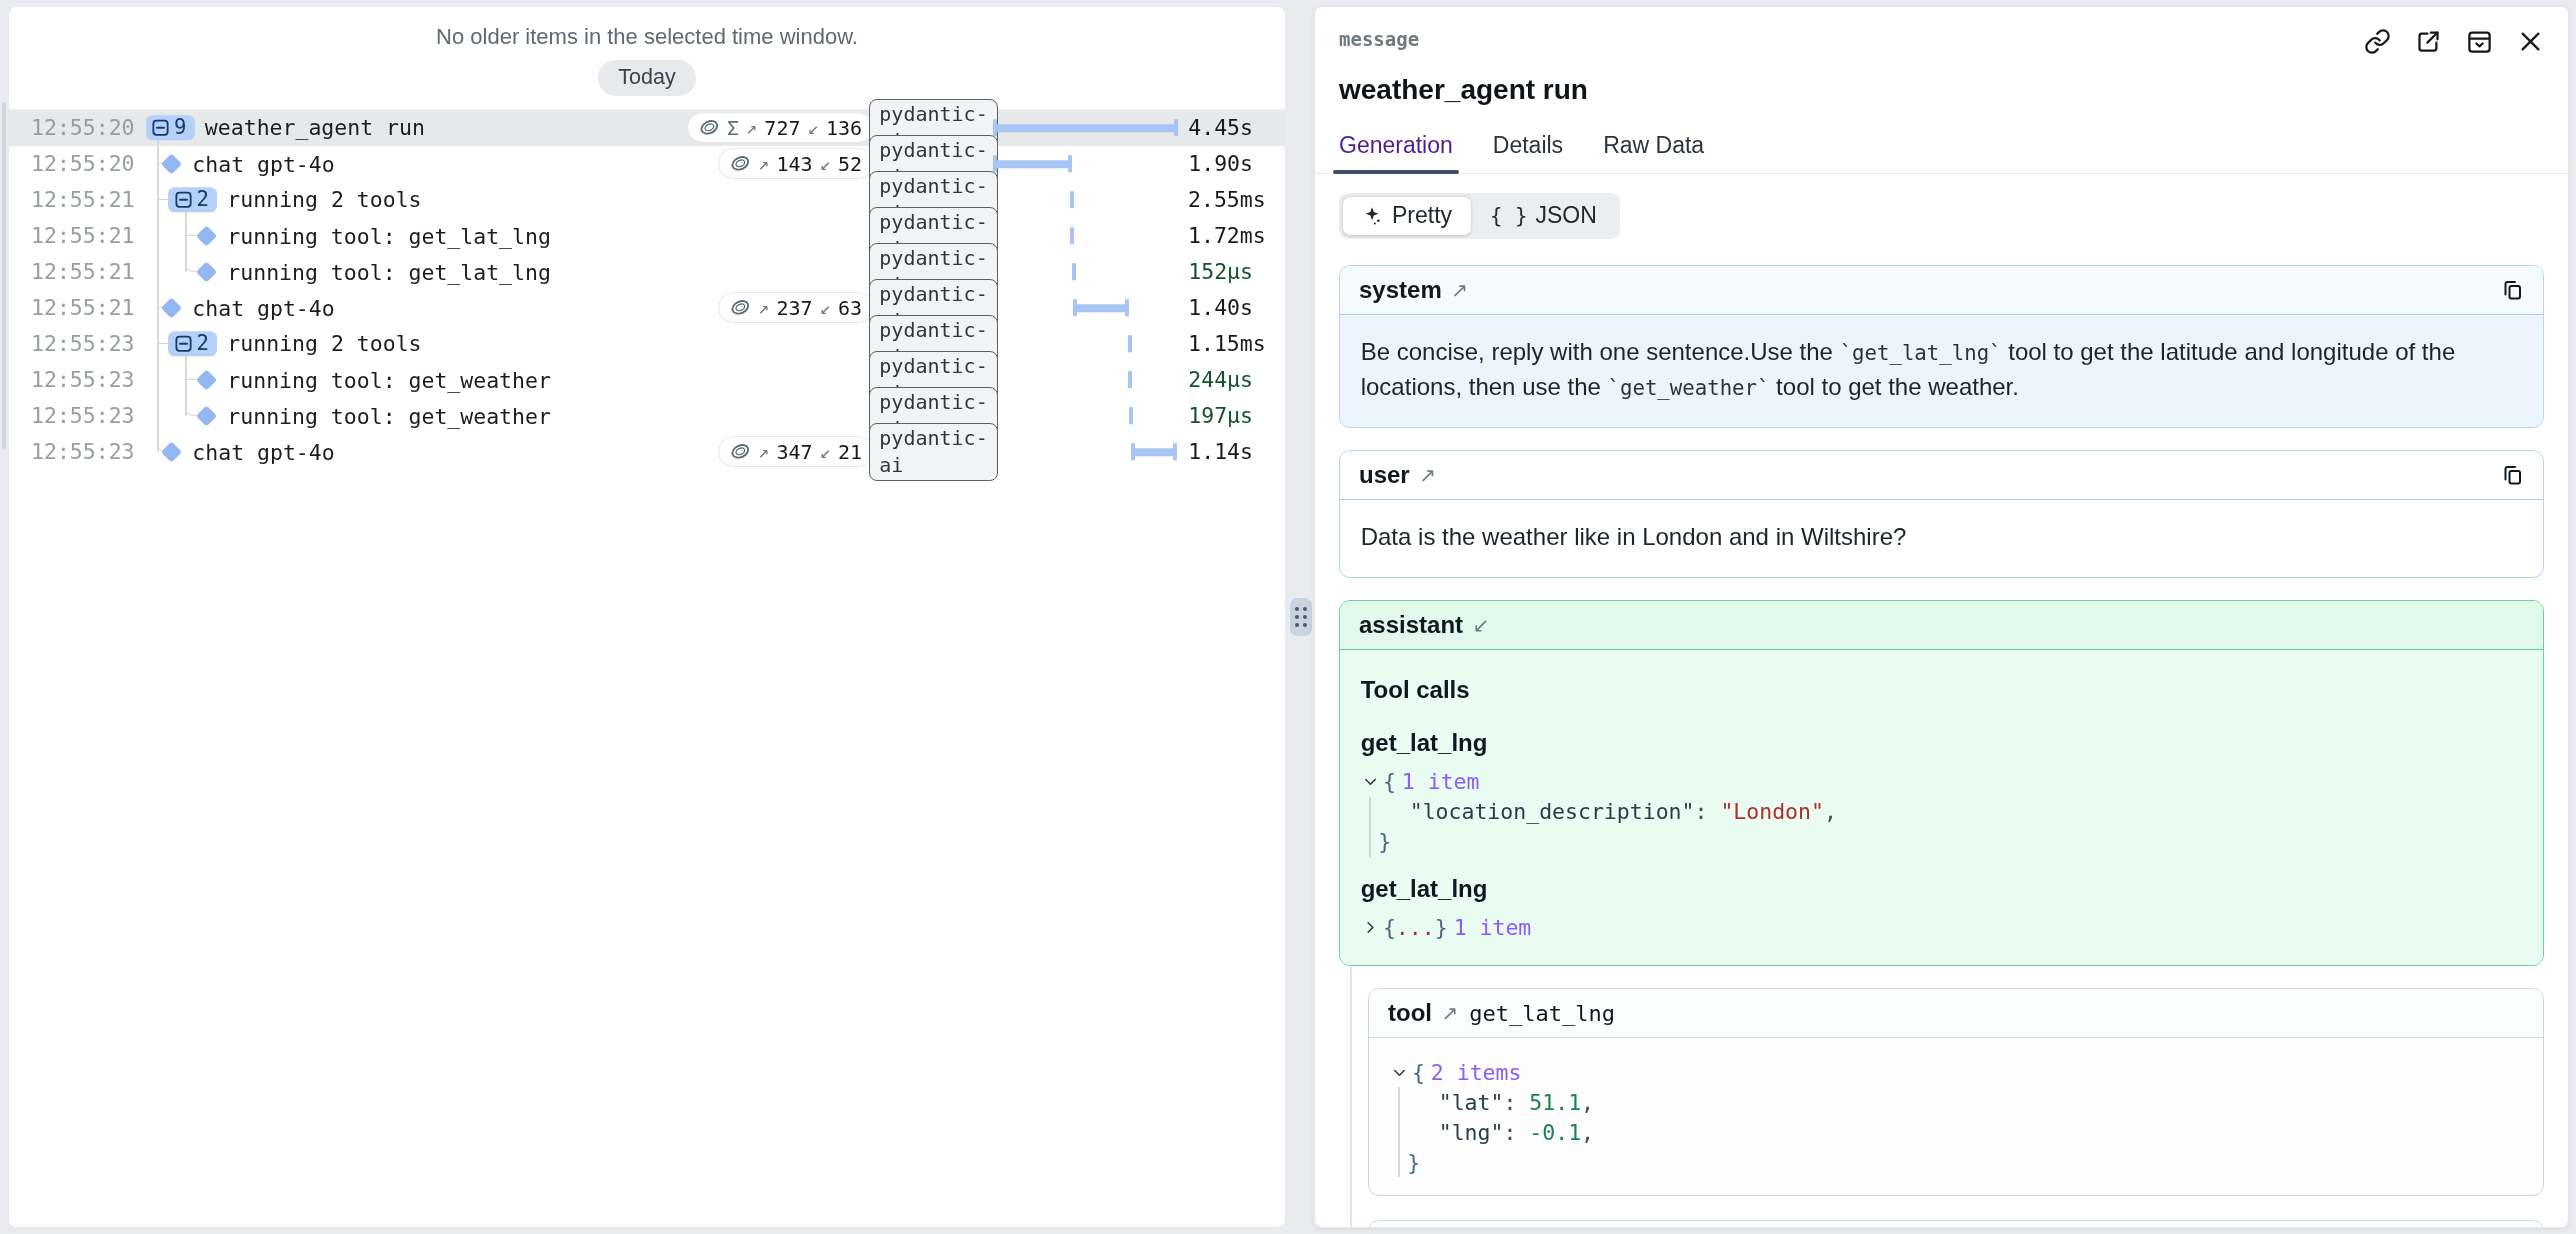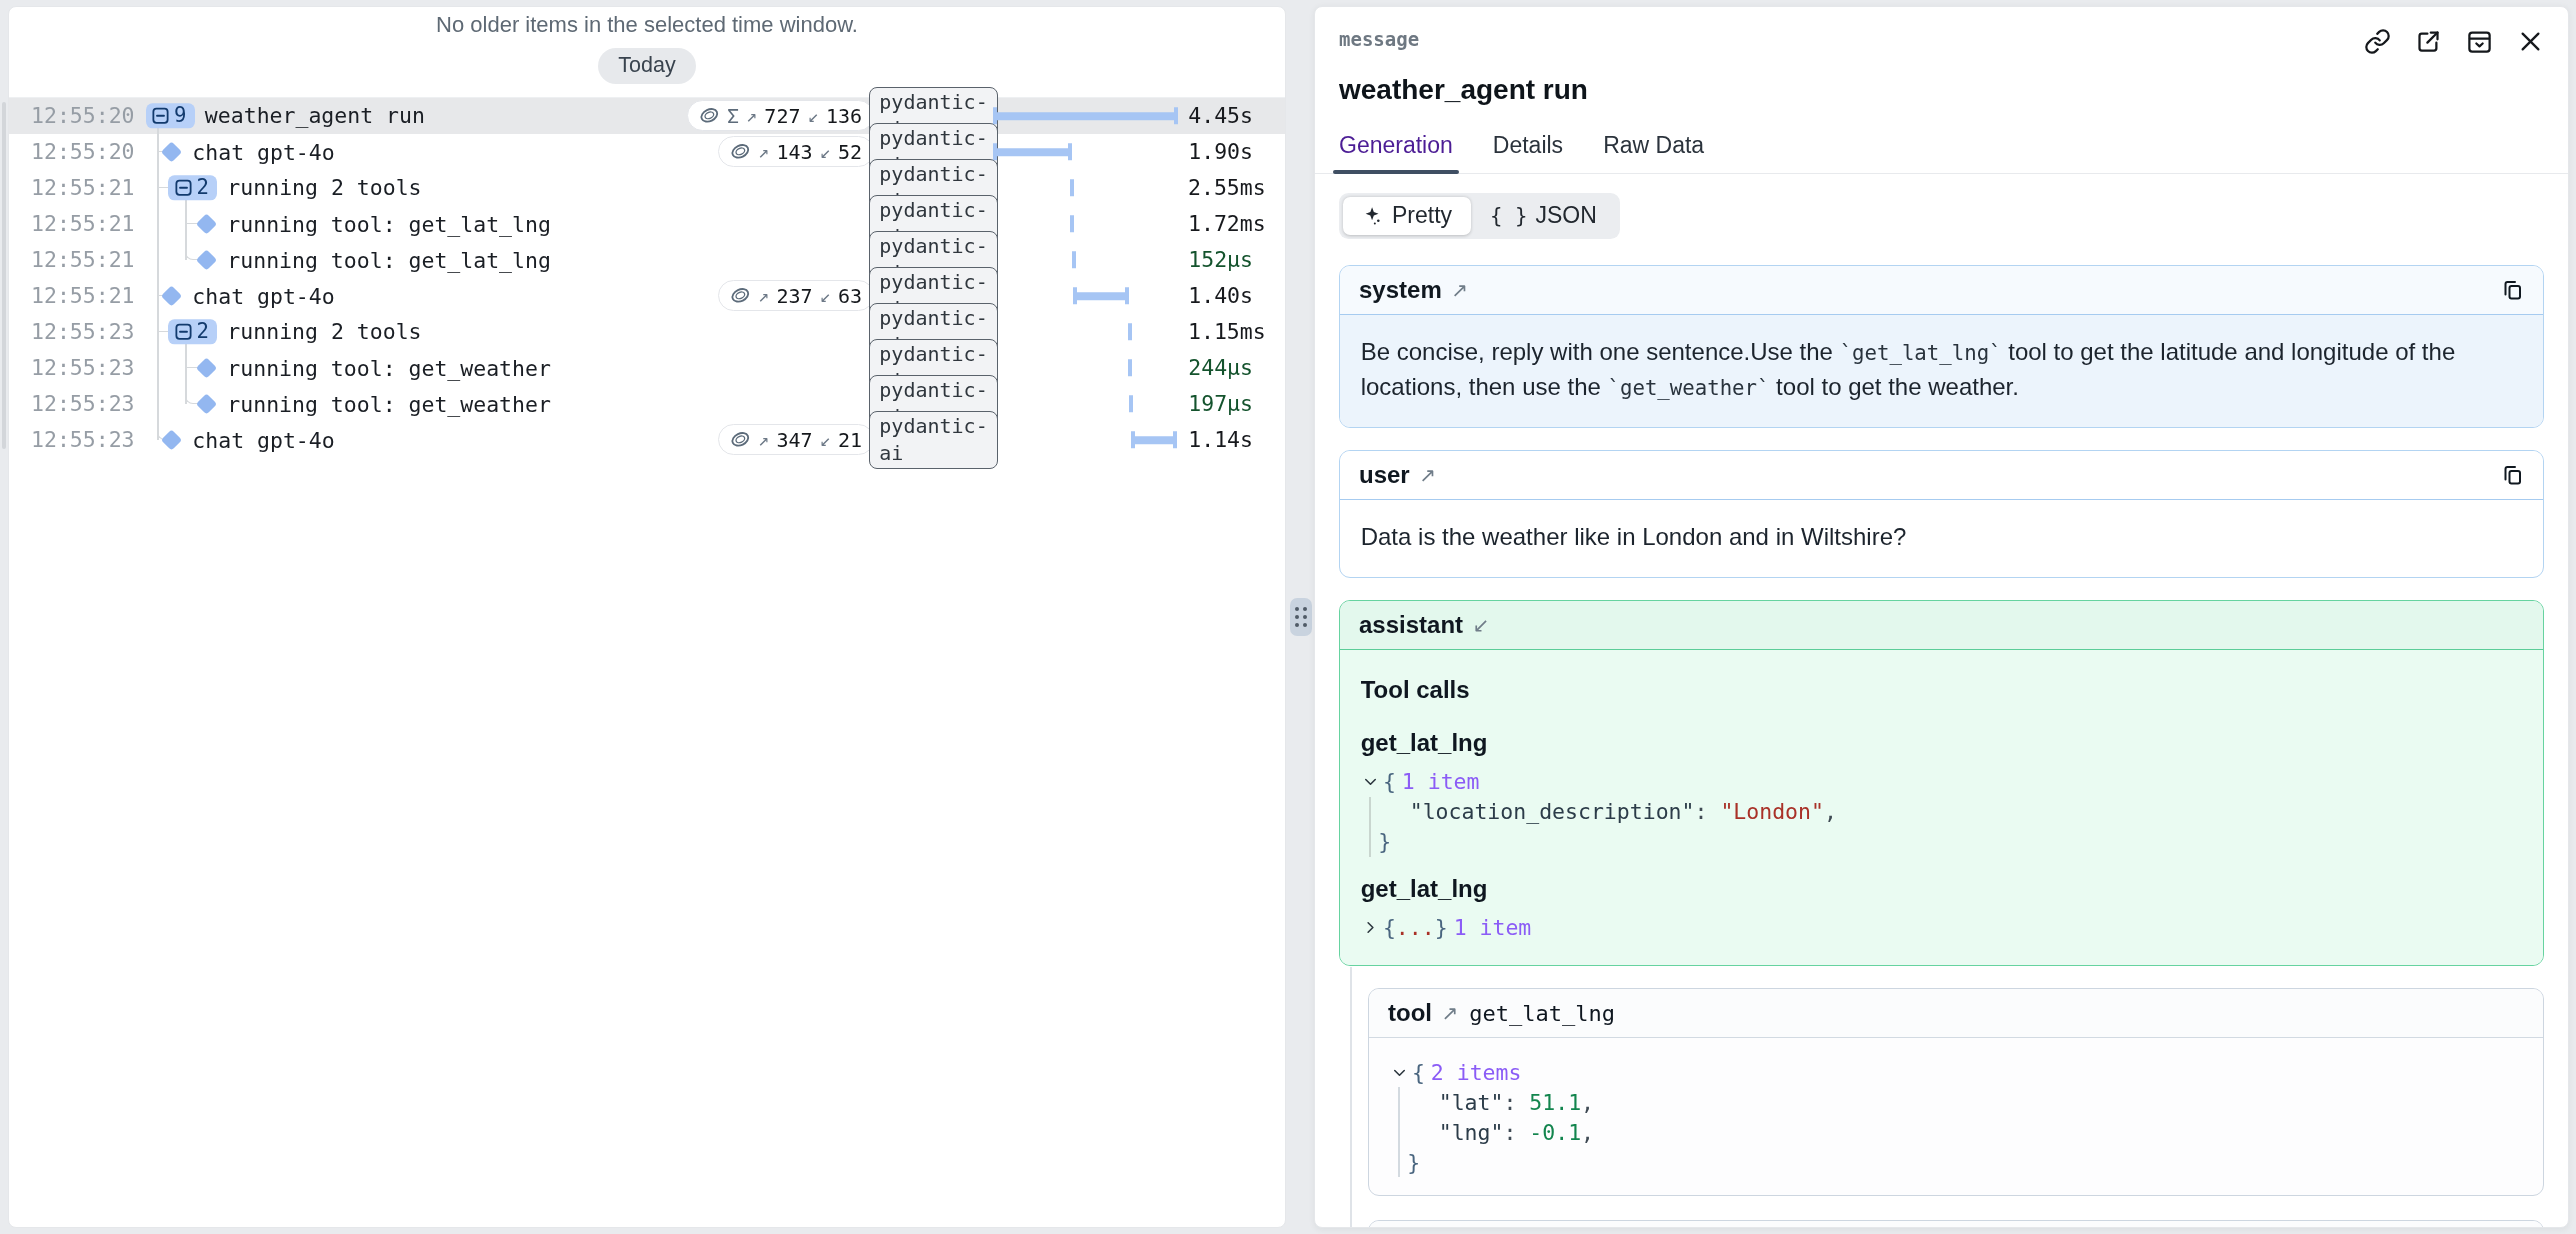--- a/index.html
+++ b/index.html
@@ -6,21 +6,21 @@
   body{
     width:2576px;height:1235px;position:relative;overflow:hidden;
     background:#e9ebee;
     font-family:"Liberation Sans","DejaVu Sans",sans-serif;
     -webkit-font-smoothing:antialiased;
   }
   .card{position:absolute;background:#ffffff;border:1.6px solid #e5e7ea;border-radius:8px;box-sizing:border-box;}
   
   #left-card{left:8px;top:6.4px;width:1278px;height:1222px;overflow:hidden;}
   #left-scroll-strip{position:absolute;left:1.6px;top:102px;width:4.8px;height:347px;background:#d3d6da;border-radius:2.4px;}
-  .empty-notice{margin-top:5px;text-align:center;font-size:22px;color:#5e6974;}
+  .empty-notice{margin-top:17px;text-align:center;font-size:22px;color:#5e6974;}
   .today-wrap{display:flex;justify-content:center;margin-top:9.5px;}
   .today-btn{background:#e7e9ec;border:none;border-radius:795px;padding:5.6px 20.7px;font-size:21.5px;color:#39434e;font-family:inherit;cursor:pointer;}
   .rows{margin-top:12.7px;border-top:1.6px solid #eef0f2;}
   .trace-row{display:flex;align-items:center;height:36px;font-family:"DejaVu Sans Mono",monospace;font-size:21.5px;cursor:pointer;}
   .trace-row.selected{background:#e7e8ea;}
   .c-time{flex:none;width:119px;padding-left:22px;box-sizing:border-box;color:#989fa6;color:#969da5;}
   .c-tree{flex:none;width:595px;height:100%;position:relative;}
   .node{position:absolute;top:50%;transform:translateY(-50%);display:flex;align-items:center;white-space:nowrap;}
   .lbl{color:#1a1e24;margin-left:10.3px;}
   .chip{display:inline-flex;align-items:center;gap:4px;background:#b7d0f8;color:#123a6d;border-radius:6.4px;padding:2.4px 8px 2.4px 5.6px;font-size:20.7px;line-height:1;}

